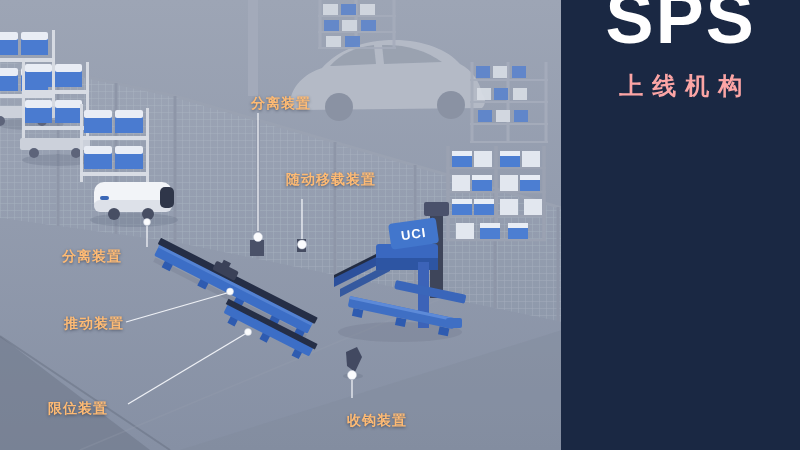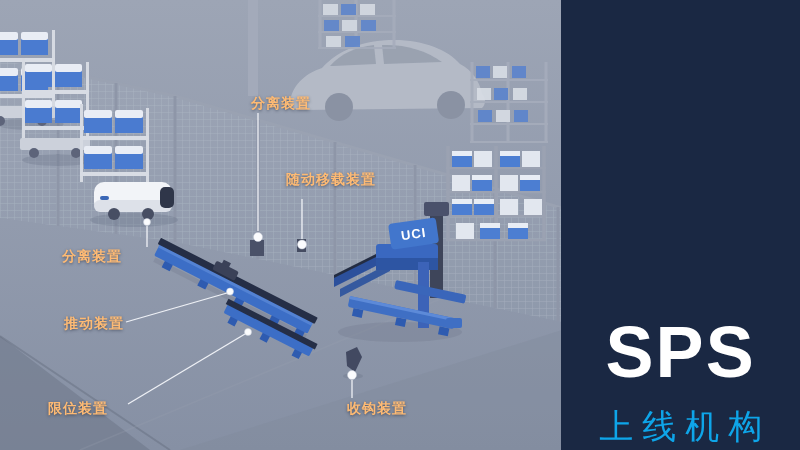--- a/index.html
+++ b/index.html
@@ -2,24 +2,24 @@
 <html><head>
 <meta charset="utf-8">
 <style>
   * { margin:0; padding:0; box-sizing:border-box; }
   html,body { width:800px; height:450px; overflow:hidden; background:#0e1830; }
   .stage { position:relative; width:800px; height:450px; display:flex; font-family:"Liberation Sans","DejaVu Sans",sans-serif; }
   .scene { position:relative; width:562px; height:450px; overflow:hidden; }
   .scene svg { position:absolute; left:0; top:0; display:block; }
   .callout { position:absolute; font-size:14px; font-weight:700; color:#fdba74; white-space:nowrap;
              text-shadow:0 1px 3px rgba(16,24,42,.5); letter-spacing:1px; }
-  .panel { width:239px; height:450px; background:#1a2843; display:flex; align-items:flex-end; justify-content:center; }
+  .panel { width:239px; height:450px; background:#1a2843; display:flex; align-items:flex-start; justify-content:center; }
   .panel-inner { text-align:center; margin-top:-18px; }
   .panel-title { color:#ffffff; font-size:72px; font-weight:700; letter-spacing:2px; line-height:1; }
-  .panel-subtitle { color:#0ea5e9; font-size:34px; font-weight:400; letter-spacing:9px; margin-top:16px; margin-right:-9px; }
+  .panel-subtitle { color:#fca5a5; font-size:24px; font-weight:700; letter-spacing:9px; margin-top:16px; margin-right:-9px; }
 </style>
 </head>
 <body>
 
 <div class="stage">
 
   <div class="scene">
     <svg width="562" height="450" viewBox="0 0 562 450" xmlns="http://www.w3.org/2000/svg">
       <defs>
         <linearGradient id="bg" x1="0" y1="0" x2="0" y2="1">
@@ -284,21 +284,21 @@
         <circle cx="248" cy="332" r="3.5"></circle>
         <circle cx="352" cy="375" r="4.5"></circle>
       </g>
     </svg>
 
     <div class="callout" style="left:251px; top:95px"><span>分离装置</span></div>
     <div class="callout" style="left:286px; top:171px"><span>随动移载装置</span></div>
     <div class="callout" style="left:62px;  top:248px"><span>分离装置</span></div>
     <div class="callout" style="left:64px;  top:315px"><span>推动装置</span></div>
     <div class="callout" style="left:48px;  top:400px"><span>限位装置</span></div>
-    <div class="callout" style="left:347px; top:400px"><span>收钩装置</span></div>
+    <div class="callout" style="left:347px; top:412px"><span>收钩装置</span></div>
   </div>
 
   <div class="panel">
     <div class="panel-inner">
       <div class="panel-title">SPS</div>
       <div class="panel-subtitle">上线机构</div>
     </div>
   </div>
 
 </div>

